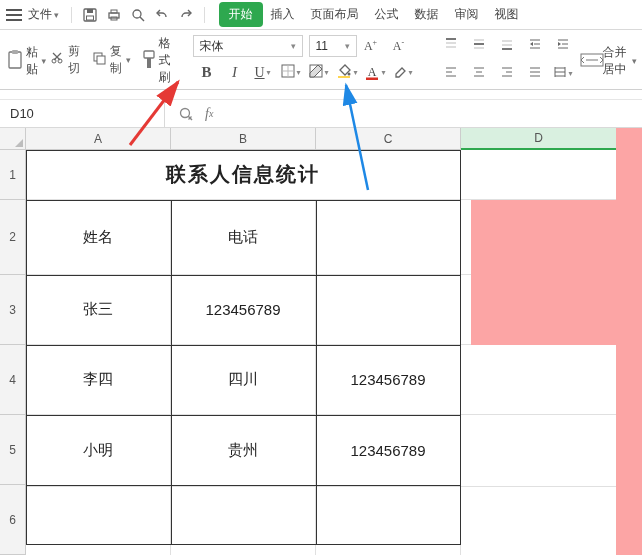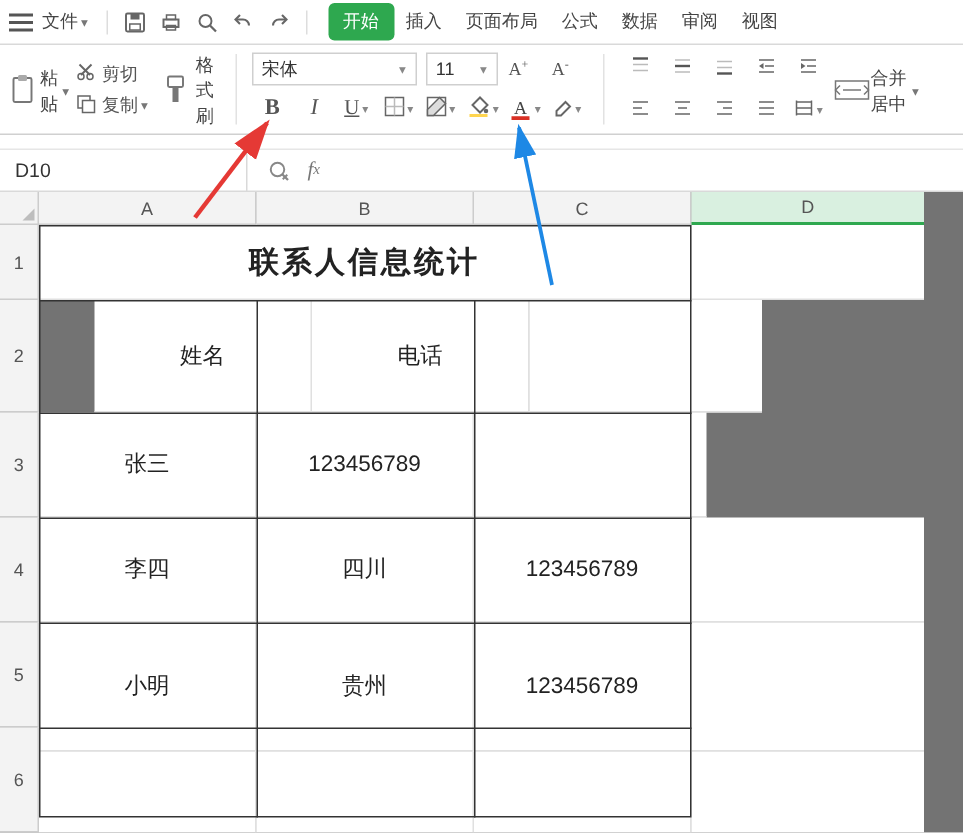--- a/index.html
+++ b/index.html
@@ -1,17 +1,17 @@
 <!DOCTYPE html>
 <html><head>
 <meta charset="utf-8">
 <style>
   html, body { margin:0; padding:0; font-family:"Microsoft YaHei","PingFang SC","Helvetica Neue",Arial,sans-serif; font-size:12px; color:#333; background:#fff; }
   * { box-sizing:border-box; }
-  .app { width:642px; height:555px; position:relative; overflow:hidden; background:#737373;text-align:center; }
+  .app { width:642px; height:555px; position:relative; overflow:hidden; background:#fca5a5; }
 
   
   .menubar { display:flex; align-items:center; height:30px; border-bottom:1px solid #d9d9d9; background:#fff; padding:0 6px; }
   .hamburger { width:16px; height:12px; display:flex; flex-direction:column; justify-content:space-between; margin-right:6px; }
   .hamburger span { display:block; height:2px; background:#555; }
   .menubar .dd { display:flex; align-items:center; color:#444; margin-right:6px; }
   .chev { font-size:9px; color:#777; margin-left:2px; }
   .vsep-thin { width:1px; height:16px; background:#ddd; margin:0 6px; }
   .qa-icons { display:flex; align-items:center; }
   .qa-icons .qi { margin:0 5px; color:#666; display:flex; align-items:center; }
@@ -152,21 +152,21 @@
         <svg width="20" height="22">
               <rect x="3" y="3" width="12" height="16" rx="1" fill="none" stroke="#777" stroke-width="1.3"></rect>
               <rect x="6" y="1" width="6" height="4" rx="1" fill="#aaa"></rect>
             </svg>
       </div>
       <div class="lbl">
             <span>粘贴</span>
             <span class="chev">▾</span>
           </div>
     </div>
-    <div style="display:flex; flex-direction:column;">
+    <div style="display:flex; flex-direction:row;">
       <div class="small-item">
         <span><svg width="14" height="14">
                 <circle cx="4" cy="10" r="2" fill="none" stroke="#666"></circle>
                 <circle cx="10" cy="10" r="2" fill="none" stroke="#666"></circle>
                 <line x1="3" y1="2" x2="10" y2="9" stroke="#666" stroke-width="1.3"></line>
                 <line x1="11" y1="2" x2="4" y2="9" stroke="#666" stroke-width="1.3"></line>
               </svg></span>
         <span class="t">剪切</span>
       </div>
       <div class="small-item">
@@ -391,40 +391,40 @@
     <div class="rh" style="height:70px;">6</div>
   </div>
 
   <div class="cells">
 
     <div class="crow" style="height:50px;">
       <div class="cell a title-cell" style="width:435px; justify-content:center;">联系人信息统计</div>
       <div class="cell d" style="height:50px;"></div>
     </div>
 
-    <div class="crow" style="height:75px;padding-left:37px;">
+    <div class="crow" style="height:75px;">
       <div class="cell a">姓名</div>
       <div class="cell c">电话</div>
       <div class="cell d"></div>
     </div>
 
     <div class="crow" style="height:70px;">
       <div class="cell a">张三</div>
       <div class="cell c">123456789</div>
       <div class="cell d"></div>
     </div>
 
     <div class="crow" style="height:70px;">
       <div class="cell a">李四</div>
       <div class="cell b">四川</div>
       <div class="cell c">123456789</div>
       <div class="cell d"></div>
     </div>
 
-    <div class="crow" style="height:86px;">
+    <div class="crow" style="height:72px;">
       <div class="cell a">小明</div>
       <div class="cell b">贵州</div>
       <div class="cell c">123456789</div>
       <div class="cell d"></div>
     </div>
 
     <div class="crow" style="height:70px;">
       <div class="cell a"></div>
       <div class="cell b"></div>
       <div class="cell c"></div>

